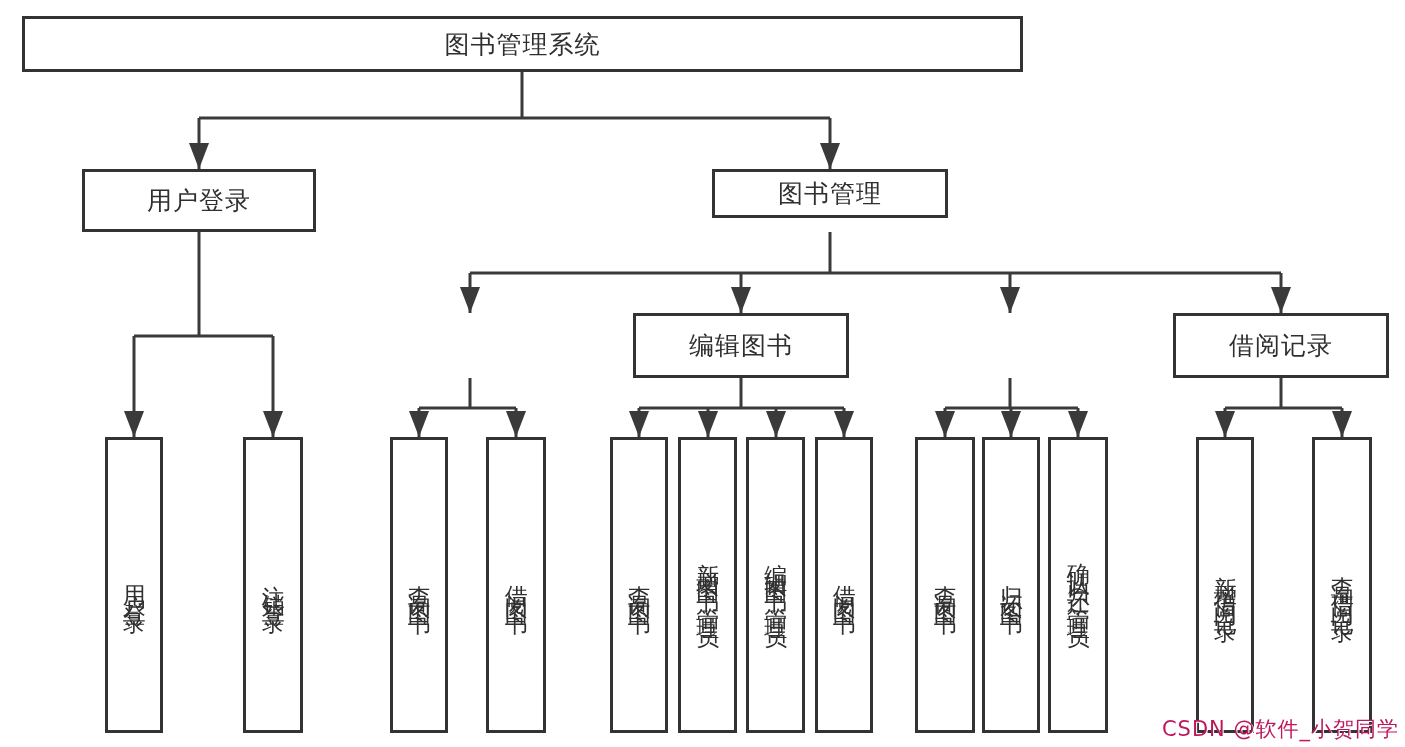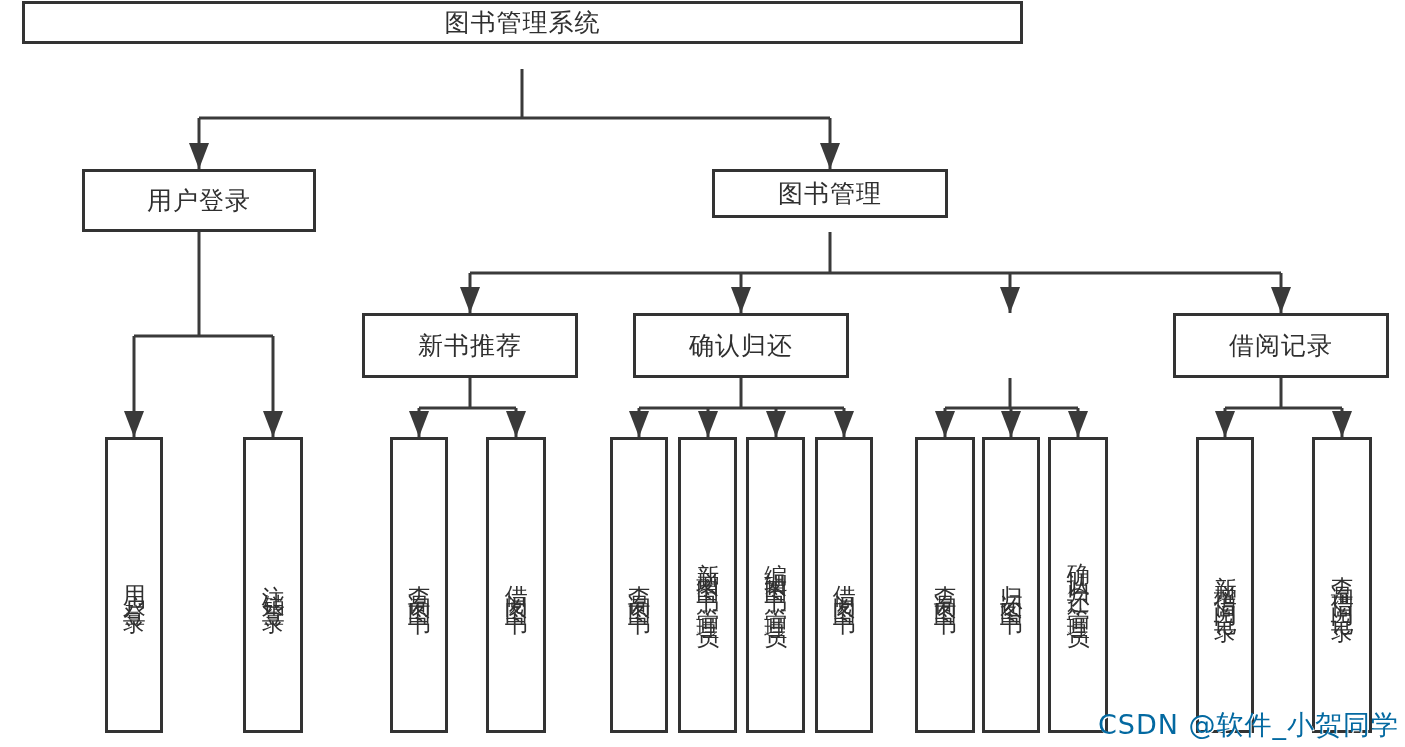--- a/index.html
+++ b/index.html
@@ -25,22 +25,22 @@
     writing-mode:vertical-rl;
     text-orientation:mixed;
     font-size:23px;
     letter-spacing:9px;
     line-height:1.1;
     white-space:nowrap;
   }
   .watermark{
     position:absolute;z-index:2;
     right:6px;bottom:4px;
-    font-size:27px;
-    color:#0369a1;
+    font-size:21px;
+    color:#be185d;
     letter-spacing:1px;
     text-shadow:1px 1px 0 #ffffff;
     white-space:nowrap;
   }
 </style>
 </head>
 <body>
 
 <div class="stage">
 
@@ -82,36 +82,33 @@
 
       <line class="wire" x1="945" y1="408" x2="945" y2="437" marker-end="url(#arw)"></line>
       <line class="wire" x1="1011" y1="408" x2="1011" y2="437" marker-end="url(#arw)"></line>
       <line class="wire" x1="1078" y1="408" x2="1078" y2="437" marker-end="url(#arw)"></line>
 
       <line class="wire" x1="1225" y1="408" x2="1225" y2="437" marker-end="url(#arw)"></line>
       <line class="wire" x1="1342" y1="408" x2="1342" y2="437" marker-end="url(#arw)"></line>
     </g>
   </svg>
 
-  <div class="node hbox" style="left:22px;top:1px;width:1001px;height:43px">
+  <div class="node hbox" style="left:22px;top:16px;width:1001px;height:56px">
     <span>图书管理系统</span>
   </div>
 
   <div class="node hbox" style="left:82px;top:169px;width:234px;height:63px">
     <span>用户登录</span>
   </div>
   <div class="node hbox" style="left:712px;top:169px;width:236px;height:49px">
     <span>图书管理</span>
   </div>
 
-  <div class="node hbox" style="left:362px;top:313px;width:216px;height:65px">
-    <span>新书推荐</span>
-  </div>
   <div class="node hbox" style="left:633px;top:313px;width:216px;height:65px">
-    <span>确认归还</span>
+    <span>编辑图书</span>
   </div>
   <div class="node hbox" style="left:1173px;top:313px;width:216px;height:65px">
     <span>借阅记录</span>
   </div>
 
   <div class="node vbox" style="left:105px;top:437px;width:58px;height:296px">
     <span>用户登录</span>
   </div>
   <div class="node vbox" style="left:243px;top:437px;width:60px;height:296px">
     <span>注销登录</span>

